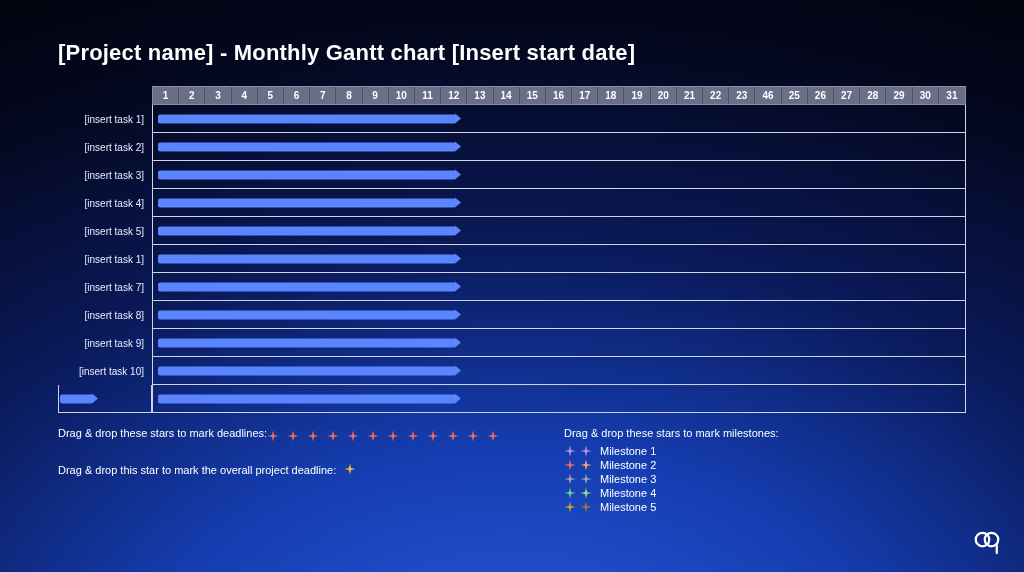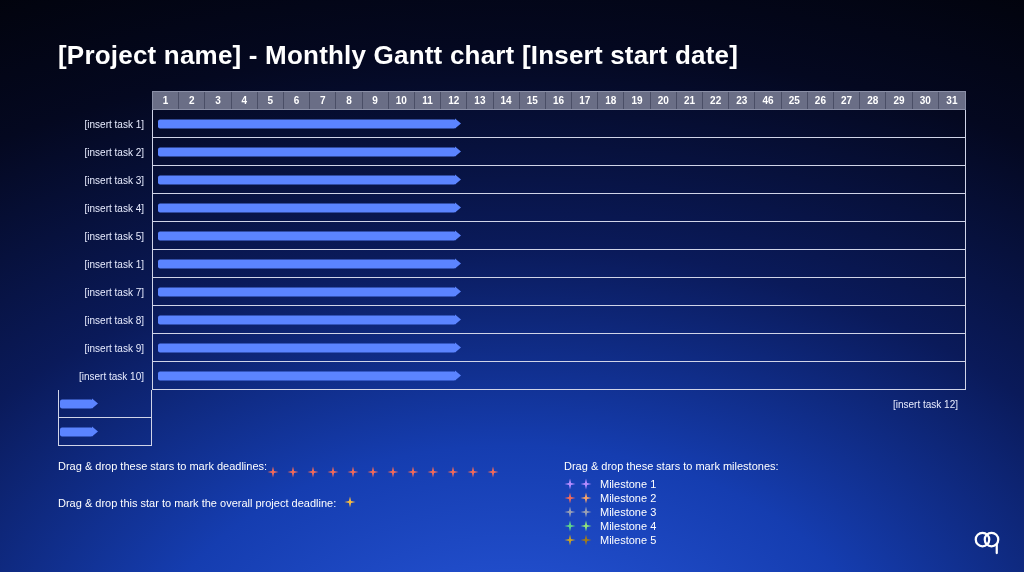--- a/index.html
+++ b/index.html
@@ -4,21 +4,21 @@
 <style>
   * { box-sizing: border-box; margin: 0; padding: 0; }
   html, body { width: 1024px; height: 572px; overflow: hidden; }
   body {
     background: radial-gradient(ellipse 120% 140% at 50% 120%, #2a5ae0 0%, #153db0 30%, #0a1a5a 55%, #040820 80%, #010208 100%);
     font-family: -apple-system, BlinkMacSystemFont, "Segoe UI", Arial, sans-serif;
     color: #fff;
     position: relative;
   }
   .page { padding: 40px 58px 0 58px; }
-  h1.title { font-size: 26px; font-weight: 600; letter-spacing: .2px; margin-bottom: 20px; }
+  h1.title { font-size: 22px; font-weight: 600; letter-spacing: .2px; margin-bottom: 20px; }
 
   .gantt {
     display: grid;
     grid-template-columns: 94px 1fr;
     align-items: stretch;
   }
   .gantt-header-spacer {}
   .day-header {
     display: grid;
     grid-template-columns: repeat(31, 1fr);
@@ -70,21 +70,21 @@
   }
 
   .footer {
     margin-top: 14px;
     display: grid;
     grid-template-columns: 1fr 1fr;
     column-gap: 24px;
     font-size: 11px;
   }
   .deadline-block .hint, .milestone-block .hint { margin-bottom: 6px; }
-  .deadline-row { display: flex; align-items: flex-end; gap: 0; flex-wrap: wrap; }
+  .deadline-row { display: flex; align-items: center; gap: 0; flex-wrap: wrap; }
   .deadline-stars { display: flex; gap: 8px; }
   .overall-row { margin-top: 18px; display: flex; align-items: center; gap: 8px; }
 
   .milestone-block { padding-left: 40px; }
   .milestone-list { display: flex; flex-direction: column; gap: 2px; margin-top: 2px; }
   .milestone-item { display: flex; align-items: flex-end; gap: 8px; font-size: 11px; }
   .milestone-item .pair { display: flex; gap: 4px; }
 
   .star4 {
     width: 12px; height: 12px; display: inline-block;
@@ -177,21 +177,20 @@
       <div class="row-track">
         <div class="bar" style="left: 0.6%; width: 36.7742%;"></div>
       </div>
       <div class="row-label">[insert task 10]</div>
       <div class="row-track">
         <div class="bar" style="left: 0.6%; width: 36.7742%;"></div>
       </div>
       <div class="row-track">
         <div class="bar" style="left: 0.6%; width: 36.7742%;"></div>
       </div>
-      <div class="row-label">[insert task 12]</div>
       <div class="row-track">
         <div class="bar" style="left: 0.6%; width: 36.7742%;"></div>
       </div>
     </div>
 
   <div class="footer">
     <div class="deadline-block">
       <div class="deadline-row">
         <span class="hint">Drag &amp; drop these stars to mark deadlines:</span>
         <span class="deadline-stars" id="deadline-stars">

